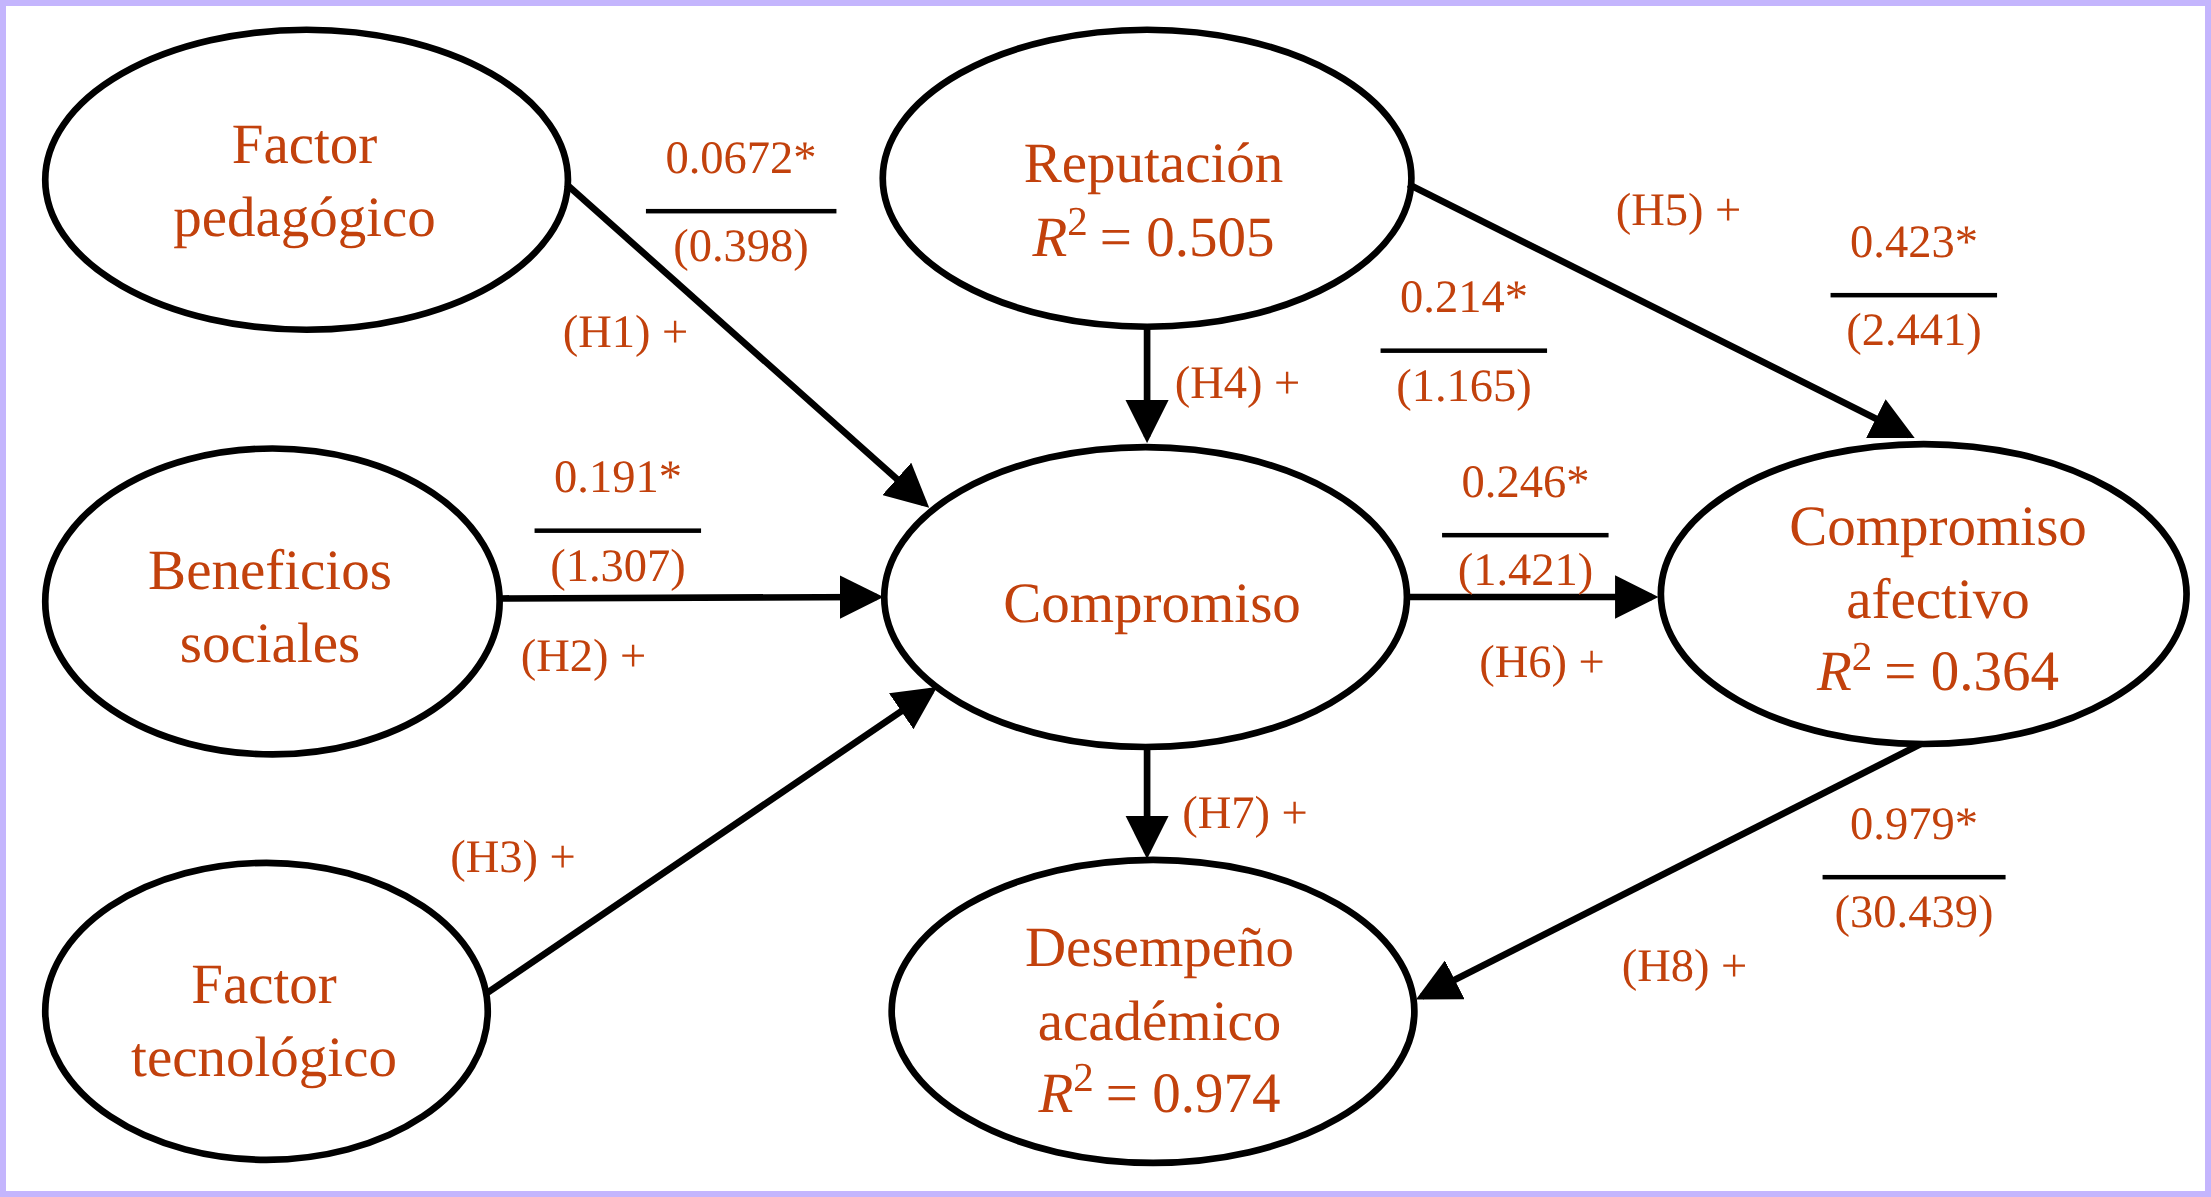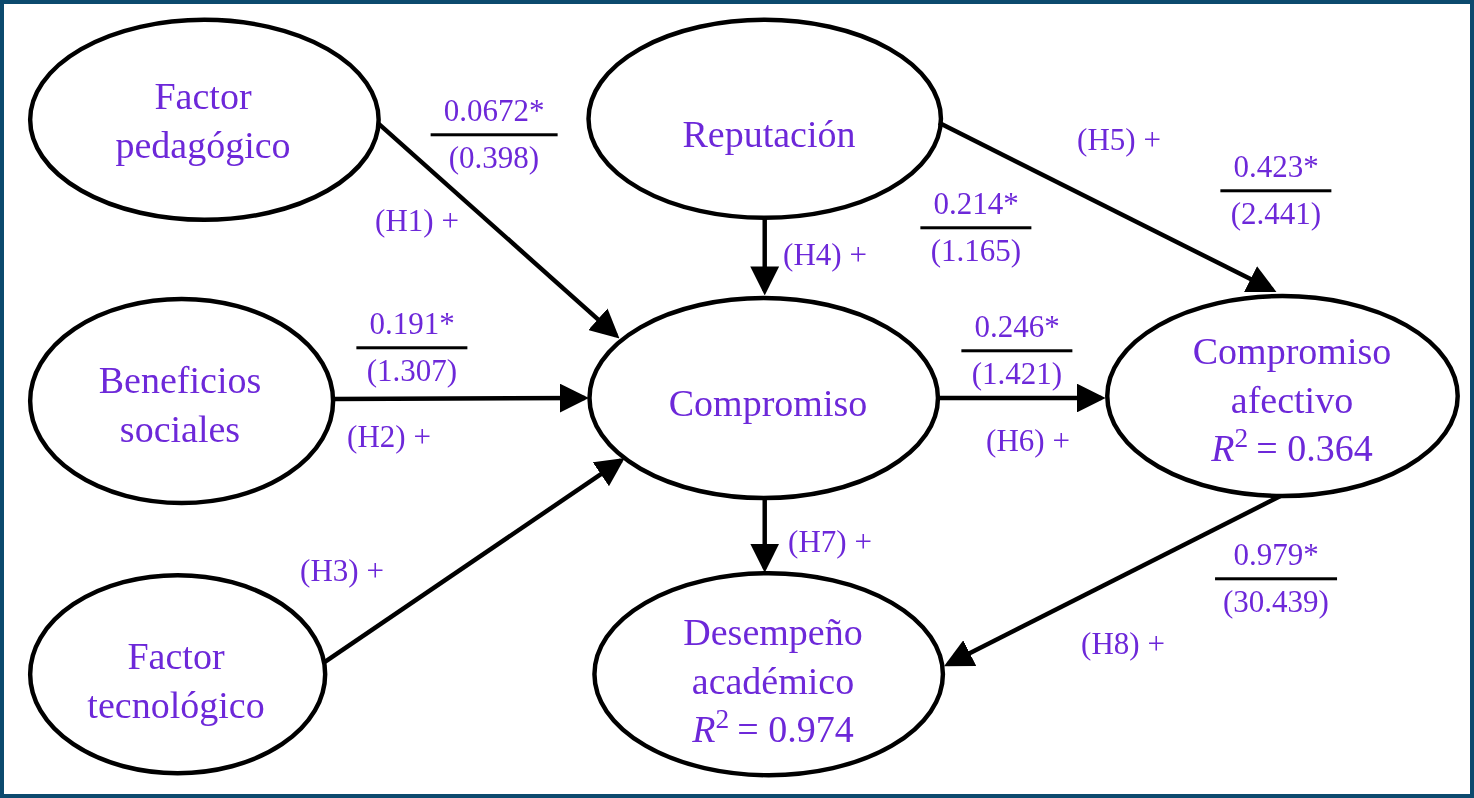--- a/index.html
+++ b/index.html
@@ -1,24 +1,24 @@
 <!DOCTYPE html>
 <html><head>
 <meta charset="utf-8">
 <style>
   html, body { margin: 0; padding: 0; background: #ffffff; }
   .stage {
     position: relative;
     width: 1474px;
     height: 798px;
     box-sizing: border-box;
-    border: 4px solid #0c4a6e;
+    border: 4px solid #c4b5fd;
     background: #fff;
     font-family: "Liberation Serif", "DejaVu Serif", serif;
-    color: #6d28d9;
+    color: #c2410c;
     overflow: hidden;
   }
   .canvas { position: absolute; left: 0; top: 0; width: 100%; height: 100%; }
   .node-label {
     position: absolute;
     transform: translate(-50%, -50%);
     text-align: center;
     font-size: 38px;
     line-height: 1.28;
     white-space: nowrap;
@@ -33,21 +33,21 @@
     flex-direction: column;
     align-items: center;
     font-size: 31px;
     line-height: 1.12;
     white-space: nowrap;
   }
   .frac .num {
     align-self: stretch;
     text-align: center;
     border-bottom: 3px solid #000;
-    padding: 0 13px 4px;
+    padding: 0 13px 16px;
   }
   .frac .den { padding: 5px 8px 0; }
   .hyp {
     position: absolute;
     transform: translate(-50%, -50%);
     font-size: 31px;
     white-space: nowrap;
   }
 </style>
 </head>
@@ -80,20 +80,21 @@
     <line x1="1286" y1="497" x2="950" y2="667" stroke="#000" stroke-width="4.5" marker-end="url(#arrow)"></line>
   </svg>
 
   <div class="node-label" style="left:199px; top:117px">
     <div>Factor</div>
     <div>pedagógico</div>
   </div>
 
   <div class="node-label" style="left:765px; top:130px">
     <div>Reputación</div>
+    <div class="r2"><span class="rv">R</span><sup>2</sup><span class="req">= 0.505</span></div>
   </div>
 
   <div class="node-label" style="left:176px; top:401px">
     <div>Beneficios</div>
     <div>sociales</div>
   </div>
 
   <div class="node-label" style="left:764px; top:399px">
     <div>Compromiso</div>
   </div>

